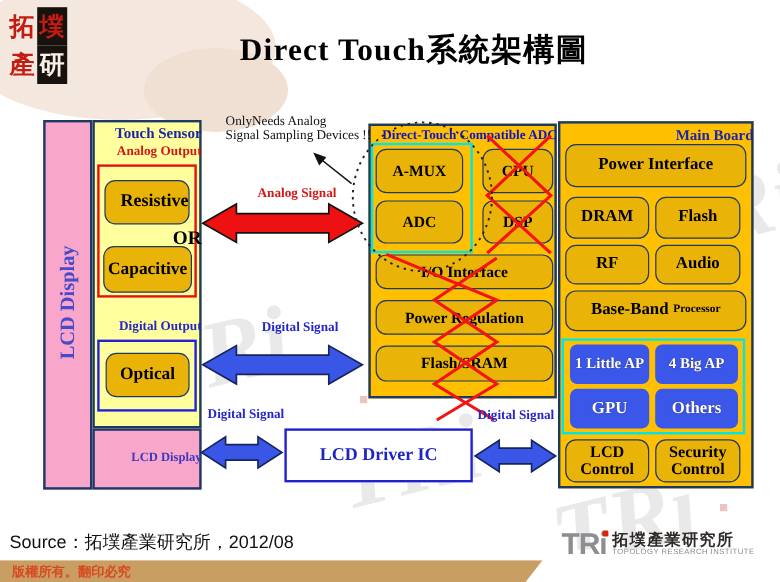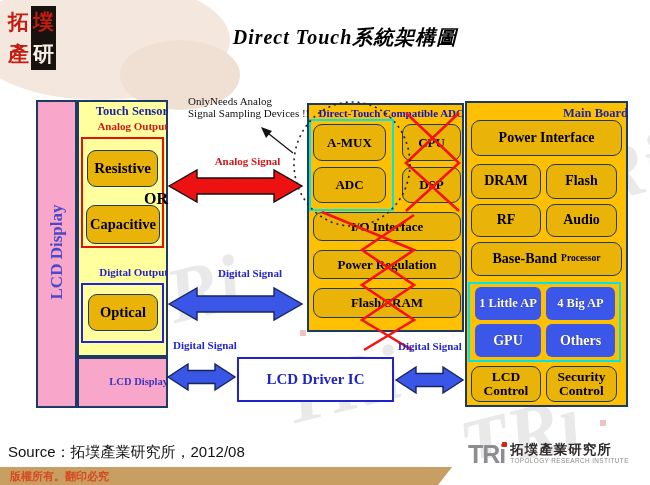--- a/index.html
+++ b/index.html
@@ -9,21 +9,21 @@
   
   .map-blob{position:absolute;background:#f4e7dd;border-radius:50%;z-index:0;}
   .logo{left:6px;top:6px;width:50px;height:64px;display:grid;
         grid-template-columns:25px 25px;grid-template-rows:32px 32px;z-index:5;}
   .logo span{display:flex;align-items:center;justify-content:center;
         font-weight:bold;font-size:21px;line-height:1;}
   .lg-red{color:#c41b12;}
   .lg-dark{background:#17120d;color:#c41b12;}
   .lg-dark2{background:#17120d;color:#f5efe6;}
   .page-title{left:0;right:0;top:24px;text-align:center;padding-left:40px;
-        font-size:20px;font-weight:bold;color:#000;letter-spacing:1px;z-index:5;font-style:italic;}
+        font-size:26px;font-weight:bold;color:#000;letter-spacing:1px;z-index:5;}
   
   .wm{position:absolute;font-weight:bold;font-style:italic;color:rgba(120,120,125,.16);
       font-size:78px;transform:rotate(-14deg);z-index:1;white-space:nowrap;}
   .wm-dot{position:absolute;width:6px;height:6px;background:rgba(200,60,50,.30);z-index:1;}
   
   .panel{position:absolute;border:2px solid #1c3a63;box-sizing:border-box;z-index:2;}
   .pink{background:#f8a6ca;}
   .yellow{background:#ffff9e;}
   .gold{background:#ffc002;}
   .b{position:absolute;background:#eab308;border:1.6px solid #1c3a63;border-radius:9px;
@@ -78,21 +78,21 @@
 <div class="wm-dot" style="left:600px;top:420px;"></div>
 
 <div class="panel pink" style="left:36px;top:100px;width:41px;height:308px;"></div>
 <div class="vtext" style="left:-8px;top:242px;width:130px;text-align:center;font-size:17px;">LCD Display</div>
 
 <div class="panel yellow" style="left:77px;top:100px;width:91px;height:257px;"></div>
 <div class="col-title" style="left:77px;width:91px;top:104px;font-size:12.5px;color:#1e25a3;">Touch Sensor</div>
 <div class="col-title" style="left:77px;width:91px;top:120px;font-size:11px;color:#d31717;">Analog Output</div>
 
 <div class="grp" style="left:81px;top:137px;width:83px;height:111px;border:2px solid #e31111;"></div>
-<div class="b" style="left:87px;top:150px;width:71px;height:37px;font-size:15px;">
+<div class="b" style="left:87px;top:150px;width:71px;height:37px;font-size:15px;justify-content:flex-end;">
     <span>Resistive</span>
   </div>
 <div class="col-title" style="left:77px;width:91px;top:190px;font-size:16px;">OR</div>
 <div class="b" style="left:86px;top:205px;width:74px;height:39px;font-size:14.5px;">
     <span>Capacitive</span>
   </div>
 
 <div class="col-title" style="left:77px;width:91px;top:266px;font-size:11px;color:#2525c8;">Digital Output</div>
 <div class="grp" style="left:81px;top:283px;width:83px;height:60px;border:2px solid #2222dd;"></div>
 <div class="b" style="left:88px;top:294px;width:70px;height:37px;font-size:14.5px;">

